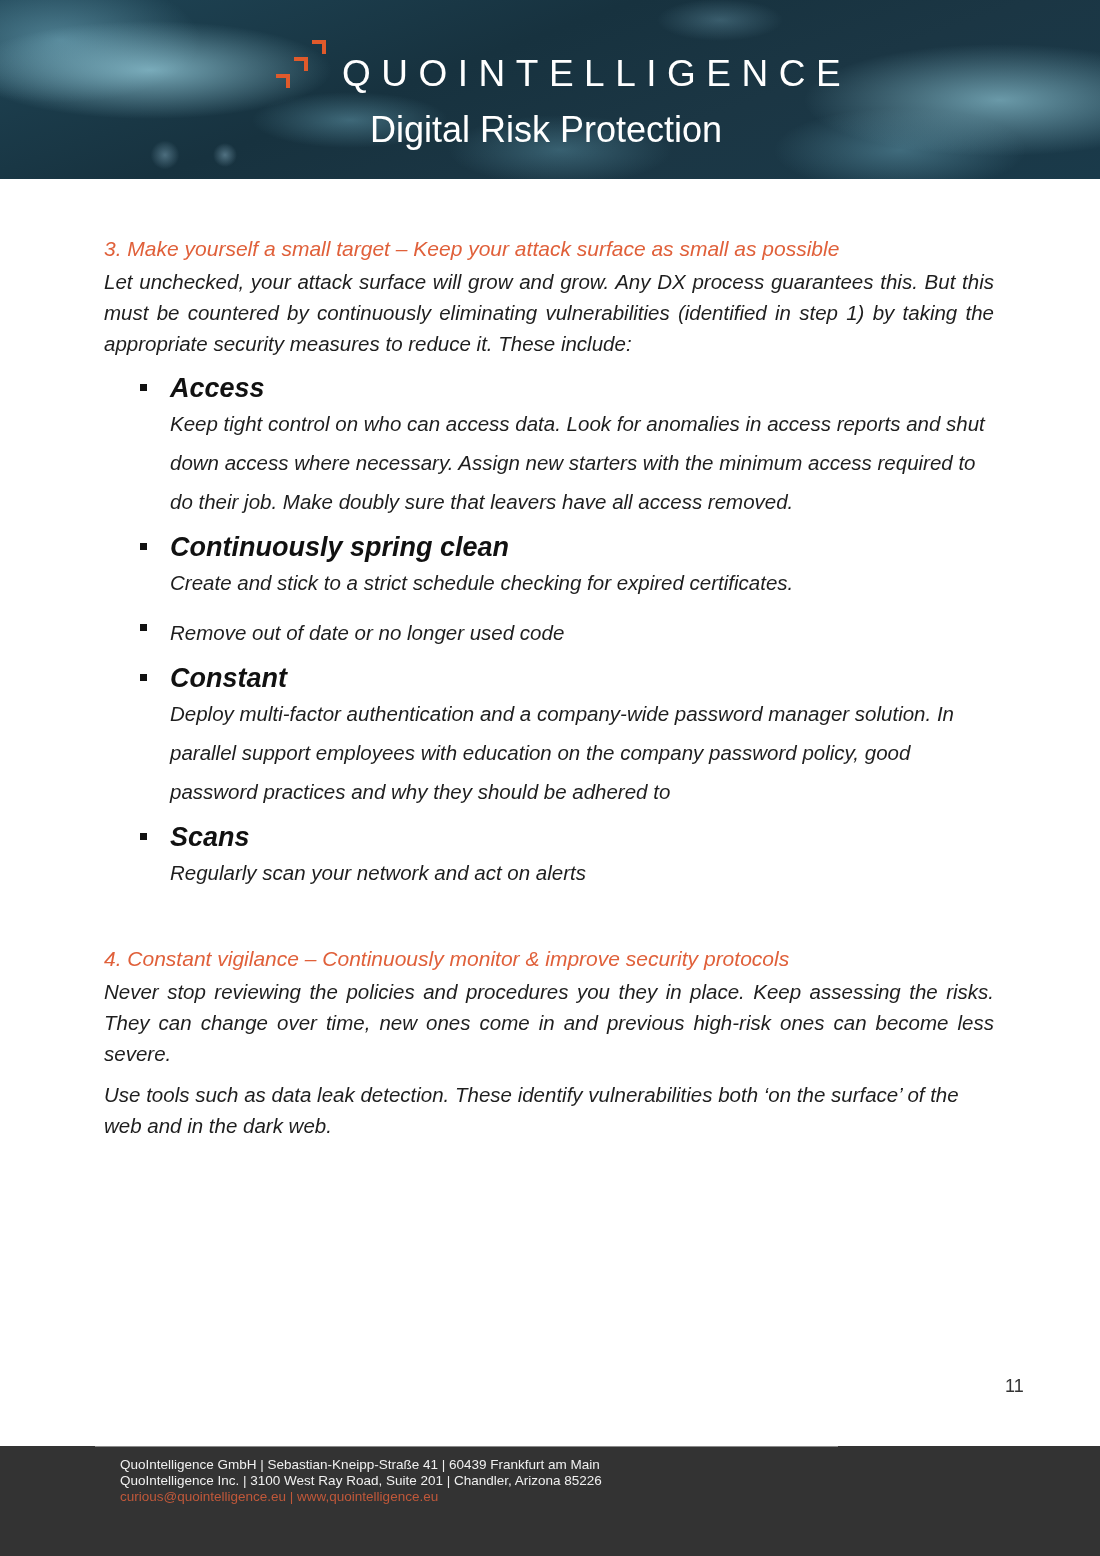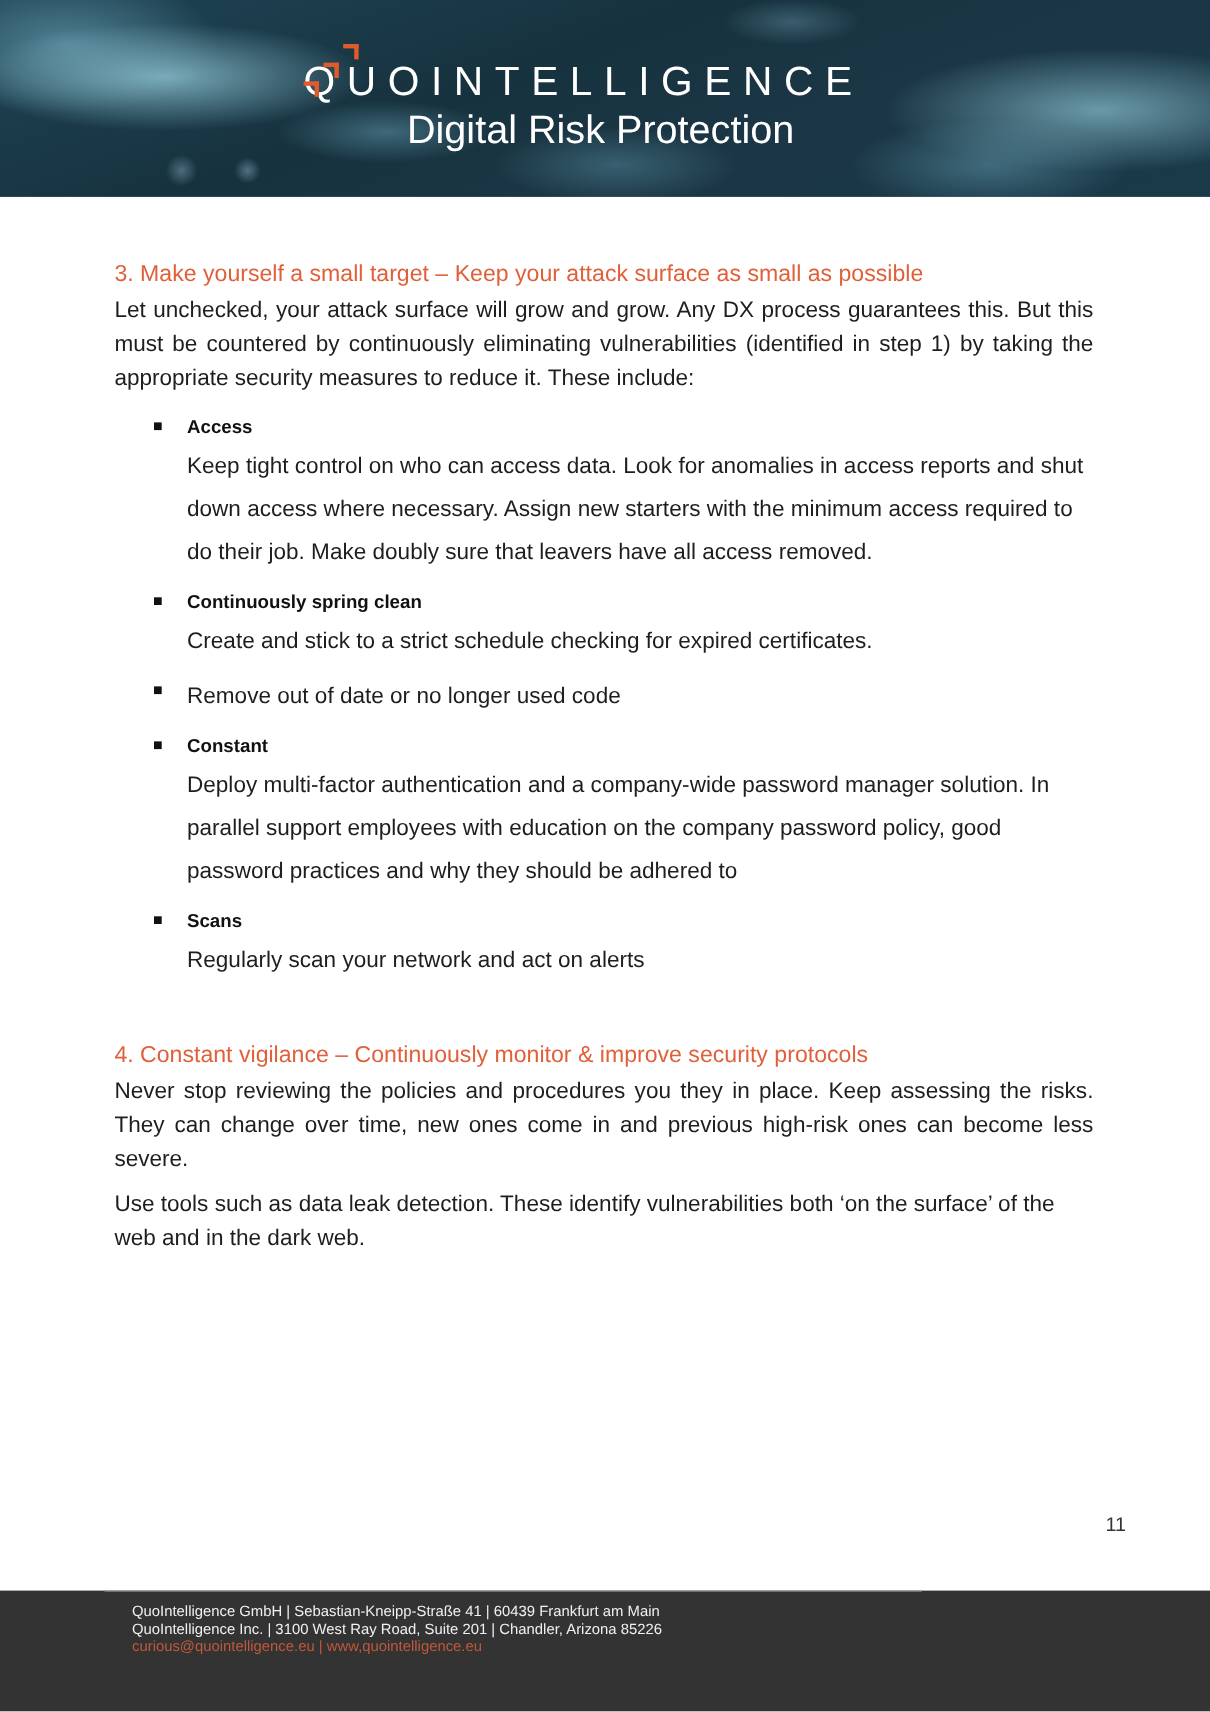--- a/index.html
+++ b/index.html
@@ -15,54 +15,54 @@
         radial-gradient(ellipse 280px 80px at 1000px 100px, rgba(140,195,210,0.70), rgba(140,195,210,0) 70%),
         radial-gradient(ellipse 180px 60px at 900px 150px, rgba(110,170,190,0.45), rgba(110,170,190,0) 70%),
         radial-gradient(ellipse 160px 50px at 560px 150px, rgba(100,160,180,0.40), rgba(100,160,180,0) 70%),
         radial-gradient(ellipse 140px 40px at 350px 120px, rgba(110,170,190,0.45), rgba(110,170,190,0) 70%),
         radial-gradient(ellipse 90px 30px at 720px 20px, rgba(120,170,190,0.35), rgba(120,170,190,0) 70%),
         radial-gradient(circle 18px at 165px 155px, rgba(140,180,200,0.45), rgba(140,180,200,0) 80%),
         radial-gradient(circle 15px at 225px 155px, rgba(150,190,210,0.45), rgba(150,190,210,0) 80%),
         linear-gradient(160deg, #1f4556 0%, #17323f 40%, #1b3644 65%, #1a3a4a 100%);
     }
     .logo-row {
-      position: absolute; left: 276px; top: 36px; height: 56px; display: flex; align-items: flex-start; flex-direction: column;
+      position: absolute; left: 276px; top: 36px; height: 56px; display: flex; align-items: flex-end;
     }
     .logo-mark { width: 54px; height: 56px; position: relative; margin-right: 12px; }
     .logo-mark .bracket {
       position: absolute; width: 14px; height: 14px;
       border-top: 4px solid #e05a2b; border-right: 4px solid #e05a2b;
     }
     .logo-mark .b1 { left: 36px; top: 4px; }
     .logo-mark .b2 { left: 18px; top: 21px; }
     .logo-mark .b3 { left: 0px;  top: 38px; }
     .brand-name {
       color: #ffffff; font-size: 37px; font-weight: 300; letter-spacing: 10.5px;
       font-family: "Liberation Sans", "DejaVu Sans", sans-serif; line-height: 1;
     }
     .banner-title {
-      position: absolute; left: 0; width: 1092px; top: 98px; text-align: center;
+      position: absolute; left: 0; width: 1092px; top: 110px; text-align: center;
       color: #ffffff; font-size: 36px; font-weight: 300; line-height: 1.1;
     }
 
     
-    .content { position: absolute; left: 104px; top: 234px; width: 890px; }
+    .content { position: absolute; left: 104px; top: 234px; width: 890px; font-style: italic; }
     .section-heading {
       color: #e0603a; font-size: 21px; line-height: 30px; font-weight: 400;
     }
     .para {
       font-size: 20.5px; line-height: 31px; color: #1e1e1e; margin-top: 2px;
     }
     .para.justify { text-align: justify; text-align-last: left; }
     .bullets { list-style: none; margin-top: 14px; }
     .bullet-item { position: relative; padding-left: 66px; margin-bottom: 11px; }
     .bullet-marker {
       position: absolute; left: 36px; top: 11px; width: 7px; height: 7px; background: #111;
     }
-    .bullet-title { font-size: 17px; line-height: 31px; font-weight: 700; color: #111; }
+    .bullet-title { font-size: 27px; line-height: 31px; font-weight: 700; color: #111; }
     .bullet-text { font-size: 20.5px; line-height: 39px; color: #1e1e1e; }
 
     .section2 { margin-top: 52px; }
 
     .page-number {
       position: absolute; left: 1005px; top: 1376px; font-size: 18px; color: #333;
     }
 
     
     .footer {

